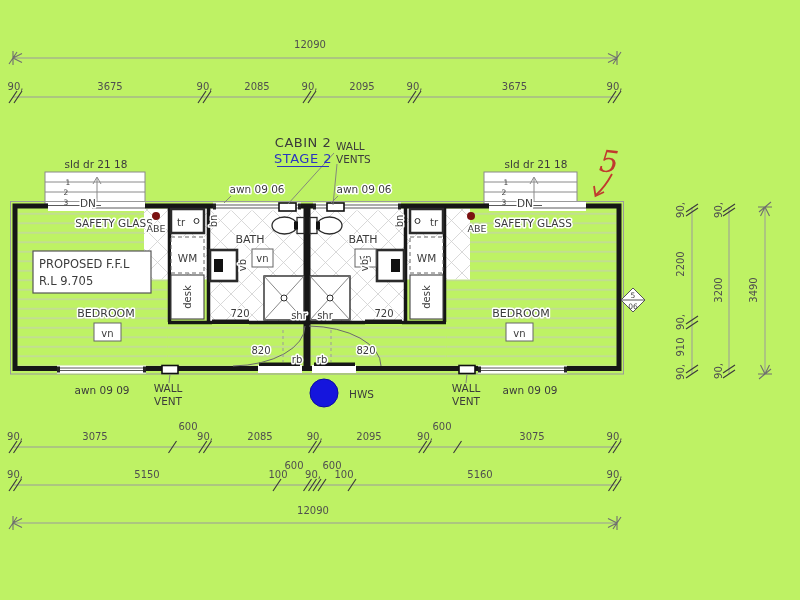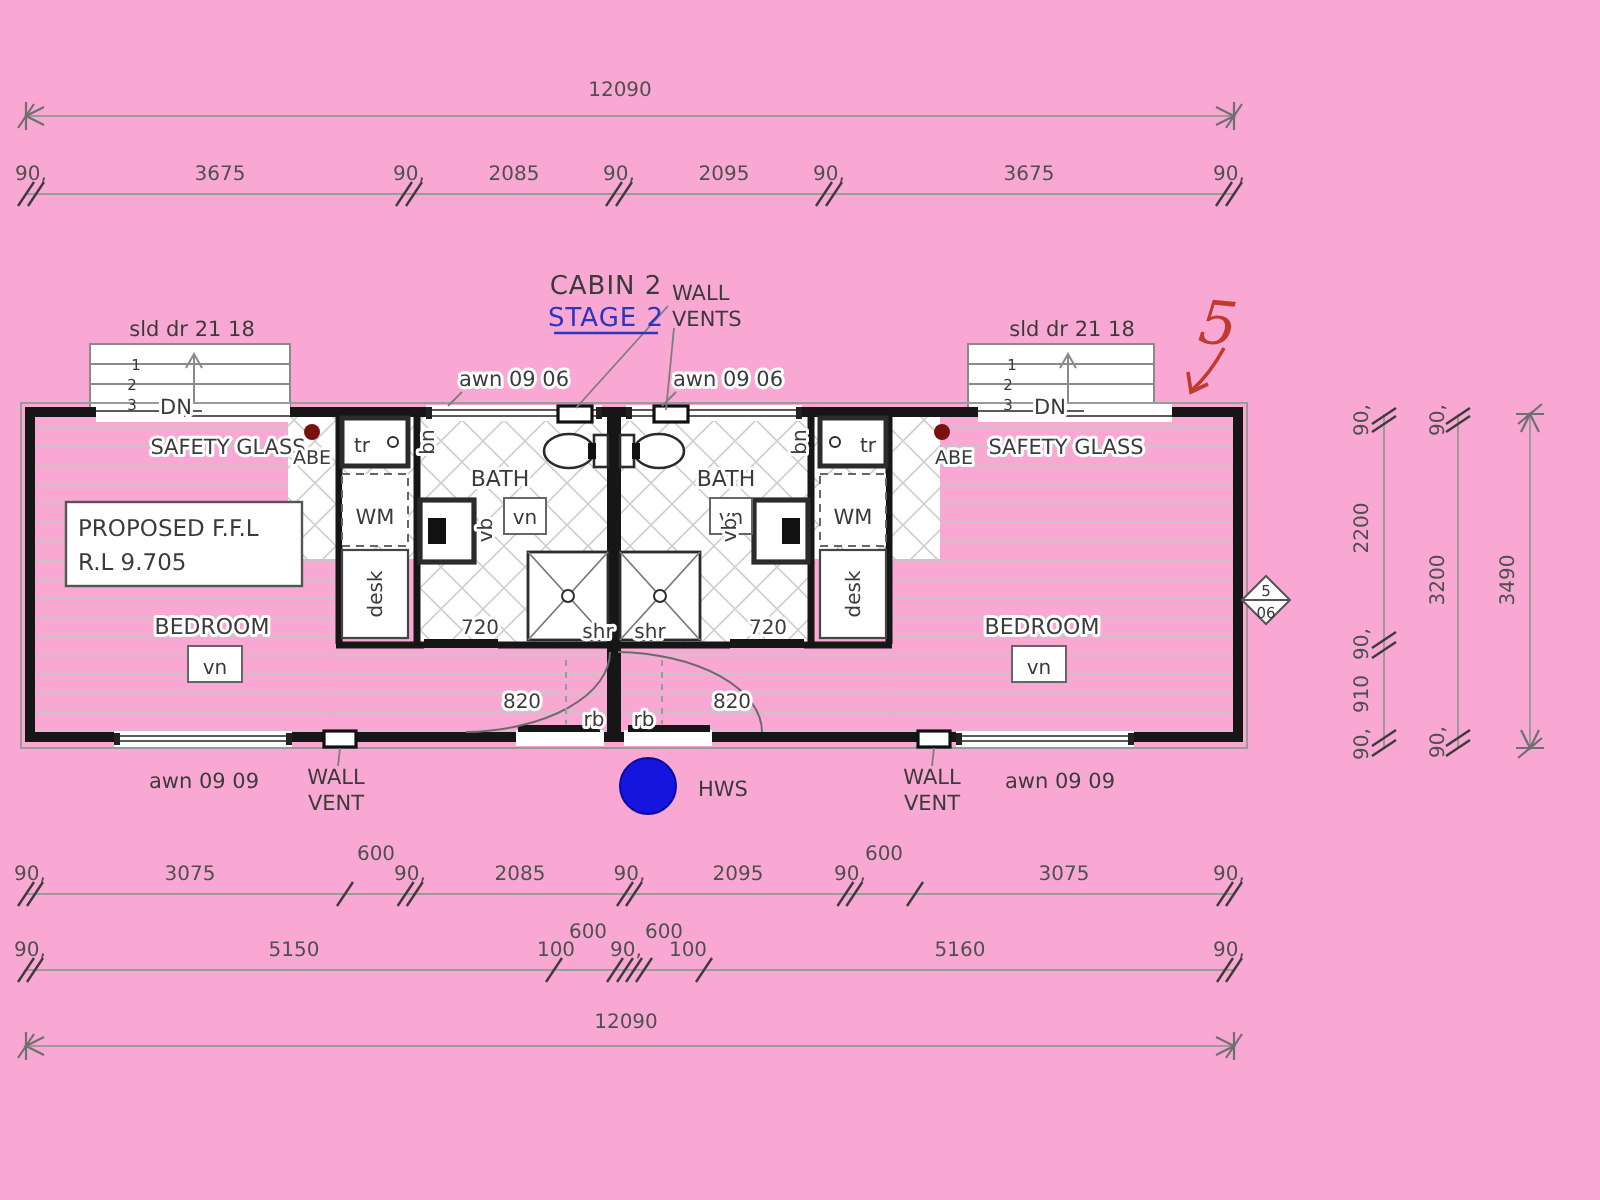--- a/index.html
+++ b/index.html
@@ -1,16 +1,16 @@
 <!DOCTYPE html>
 <html><head>
 <meta charset="utf-8">
 <style>
   html,body{margin:0;padding:0;background:#fff;}
-  #stage{position:relative;width:800px;height:600px;background:#f9a8d4;overflow:hidden;}
+  #stage{position:relative;width:800px;height:600px;background:#bef264;overflow:hidden;}
   svg{font-family:"DejaVu Sans",sans-serif;}
   .d{fill:#4f4f4f;font-size:10px;}
   .t{fill:#3b3b3b;}
   .halo{paint-order:stroke;stroke:#ffffff;stroke-width:3px;stroke-linejoin:round;}
   .dimline{stroke:#9a9a9a;stroke-width:1;fill:none;}
   .tick{stroke:#3c3c3c;stroke-width:1.2;fill:none;}
   .arrow{stroke:#6f6f6f;stroke-width:1.1;fill:none;}
   .thin{stroke:#5a5a5a;stroke-width:1;fill:none;}
   .wall{stroke:#161616;fill:none;}
   .fixt{stroke:#2b2b2b;fill:#ffffff;}

